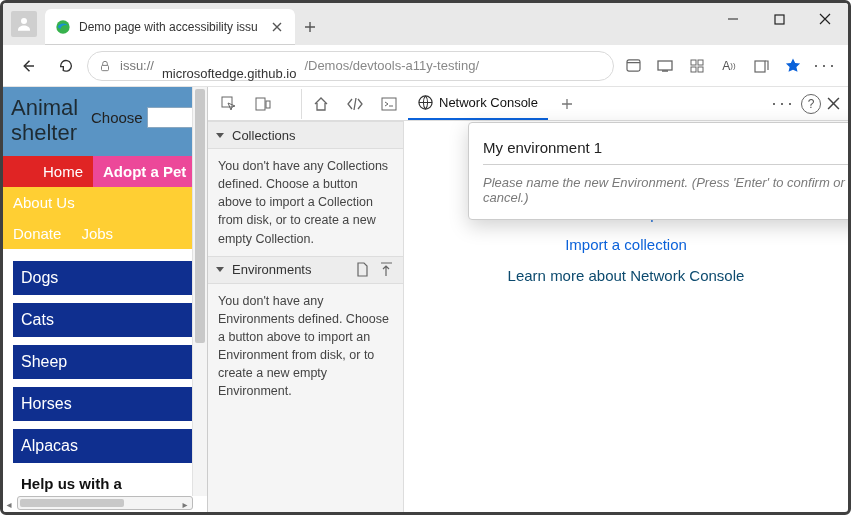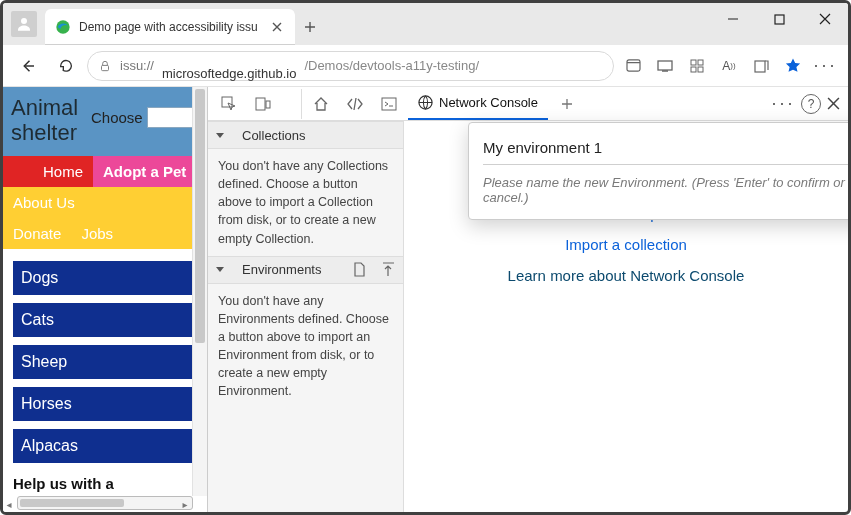--- a/index.html
+++ b/index.html
@@ -35,38 +35,38 @@
   .search-row { position:absolute; top:20px; left:88px; display:flex; align-items:center; gap:4px;}
   .search-label { font-size:15px; color:#222;}
   .search-inp { width:46px; height:21px; border:1px solid #8aa7bf; background:#fff;}
   .nav-band { display:flex; flex-wrap:wrap; }
   .nav-item { padding:7px 10px; font-size:15px; color:#fff; }
   .nav-home { background:#e02424;padding-left:40px; }
   .nav-blue { background:#ec4899;font-weight:bold; }
   .nav-row2 { background:#ffcf33; width:100%; display:flex;}
   .sidebar-list { padding:12px 10px 4px 10px; display:flex; flex-direction:column; gap:8px;}
   .animal { background:#0f2f8f; color:#fff; font-size:16px; padding:8px 8px; }
-  .help-heading { font-weight:700; font-size:15px; padding:8px 10px 4px 10px; color:#111;}
+  .help-heading { font-weight:700; font-size:15px; padding:8px 10px 4px 10px; color:#111;margin-left:8px;}
   .page-scroll { position:absolute; bottom:0; left:0; right:0; height:16px; display:flex; align-items:center;}
   .hbar { height:14px; border:1px solid #bbb; border-radius:3px; flex:1; margin:0 14px 2px 2px; position:relative; background:#f4f4f4;}
   .hthumb { position:absolute; left:2px; top:2px; bottom:2px; width:60%; background:#c8c8c8; border-radius:2px;}
   .harrow { width:12px; text-align:center; color:#777; font-size:10px;}
   .page .vscroll { position:absolute; top:0; right:0; bottom:16px; width:15px; background:#f4f4f4; border-left:1px solid #e2e2e2;}
   .vthumb { position:absolute; left:2px; right:2px; top:2px; height:62%; background:#c8c8c8; border-radius:2px;}
   
   .devtools { flex:1; display:flex; flex-direction:column; min-width:0; position:relative;}
   .dt-tabs { height:34px; border-bottom:1px solid #ddd; display:flex; align-items:center; padding-left:6px; gap:4px; position:relative;}
   .dt-tab { width:30px; height:30px; display:flex; align-items:center; justify-content:center; color:#555;}
   .dt-tab.wide { width:auto; padding:0 10px; gap:6px; }
   .dt-tab.active { border-bottom:2px solid #0b62da; color:#111; height:32px;}
   .dt-right { margin-left:auto; display:flex; align-items:center; gap:6px; padding-right:8px;}
   .help-circle { width:20px;height:20px;border:1.5px solid #666;border-radius:50%;display:flex;align-items:center;justify-content:center;font-size:12px;color:#555;}
   .dt-body { flex:1; display:flex; min-height:0;}
   .dt-side { width:196px; border-right:1px solid #ddd; display:flex; flex-direction:column; background:#fff;}
-  .section-hdr { height:28px; background:#ededed; border-top:1px solid #ddd; border-bottom:1px solid #ddd; display:flex; align-items:center; padding:0 8px; gap:16px; font-size:13px; color:#333;}
+  .section-hdr { height:28px; background:#ededed; border-top:1px solid #ddd; border-bottom:1px solid #ddd; display:flex; align-items:center; padding:0 8px; gap:6px; font-size:13px; color:#333;}
   .section-hdr .spacer { flex:1; }
   .section-hdr .hicon { width:18px; height:18px; display:flex; align-items:center; justify-content:center; color:#666;}
   .section-body { padding:8px 10px; font-size:12.5px; color:#444; line-height:1.45; background:#f5f5f5; flex:0 0 auto;}
   .dt-main { flex:1; position:relative; display:flex; flex-direction:column; align-items:center; padding-top:84px; gap:14px;}
   .dt-link { color:#0b62da; font-size:15px; }
   .dt-info { color:#0c4a6e; font-size:15px; }
   
   .popup { position:absolute; top:1px; left:64px; width:500px; background:#fff; border:1px solid #ccc; border-radius:4px; box-shadow:0 6px 20px rgba(0,0,0,0.18); padding:12px 14px 14px 14px; z-index:10;}
   .popup-input { width:100%; border:none; border-bottom:1px solid #cfcfcf; font-size:15px; padding:4px 0 8px 0; outline:none; color:#222;}
   .popup-hint { font-style:italic; color:#7a7a7a; font-size:13px; margin-top:10px;}

